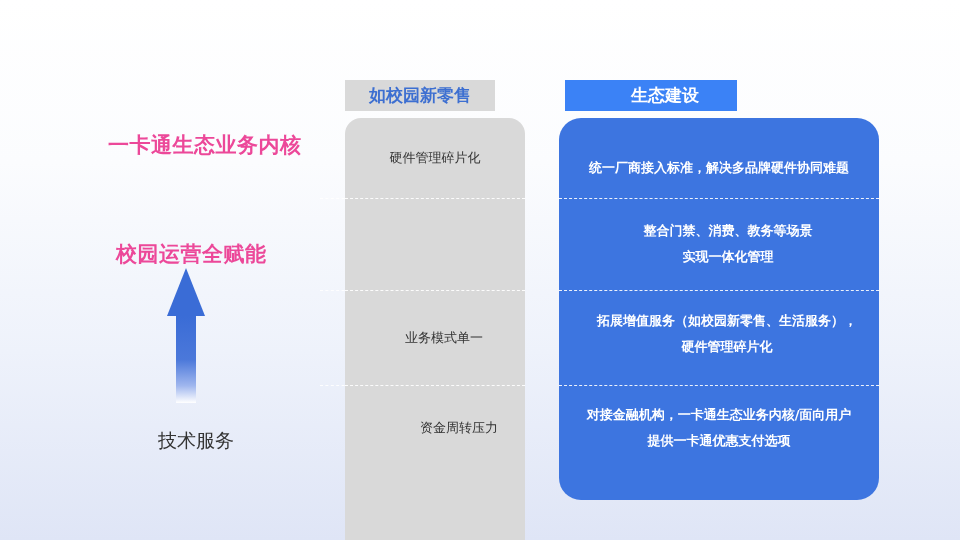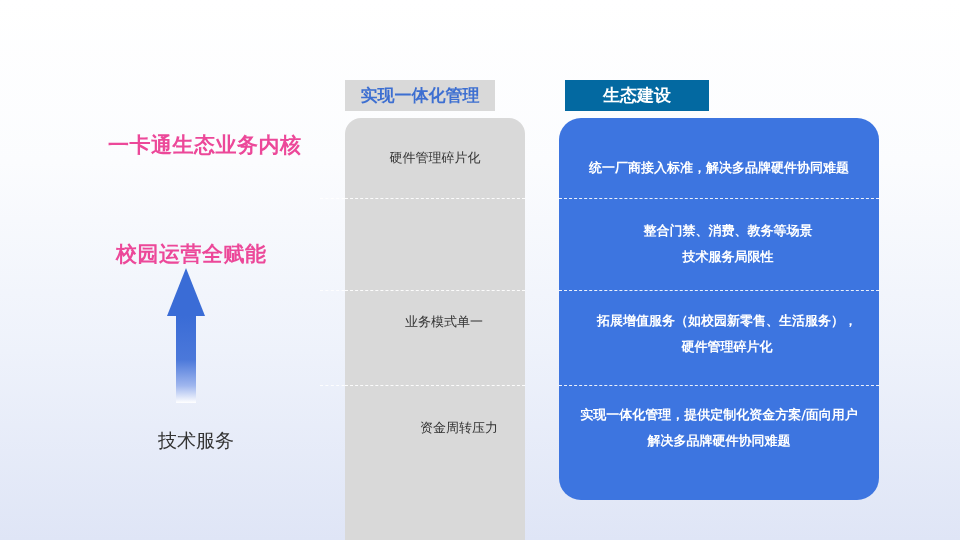--- a/index.html
+++ b/index.html
@@ -27,22 +27,22 @@
     width: 20px;
     background: linear-gradient(180deg, #3a6cd6 0%, #4b78da 50%, #9fb6ee 80%, #ffffff 100%);
   }
 
   
   .hdr-gray {
     background: #d9d9d9; color: #3d6fd1; font-weight: bold; font-size: 17px;
     display: flex; align-items: center; justify-content: center; white-space: nowrap;
   }
   .hdr-blue {
-    background: #0369a1; color: #ffffff; font-weight: bold; font-size: 17px;
-    display: flex; align-items: center; justify-content: center; white-space: nowrap;
+    background: #3b82f6; color: #ffffff; font-weight: bold; font-size: 17px;
+    display: flex; align-items: center; justify-content: center; white-space: nowrap; padding-left: 28px;
   }
 
   
   .card-gray {
     background: #d9d9d9; border-radius: 16px; overflow: hidden;
   }
   .card-blue {
     background: #3d75e0; border-radius: 26px; overflow: hidden;
   }
   .row {
@@ -66,59 +66,59 @@
 <div class="abs" style="left:167px; top:268px; width:38px; height:135px;">
   <div class="arrow-head"></div>
   <div class="arrow-shaft" style="margin-left:9px; height:87px;"></div>
 </div>
 <div class="abs left-sub" style="left:158px; top:428px;">技术服务</div>
 
 <div class="dash" style="left:320px; width:30px; top:198px; border-top-color: rgba(255,255,255,0.9);"></div>
 <div class="dash" style="left:320px; width:30px; top:290px;"></div>
 <div class="dash" style="left:320px; width:30px; top:385px;"></div>
 
-<div class="abs hdr-gray" style="left:345px; top:80px; width:150px; height:31px;">实现一体化管理</div>
+<div class="abs hdr-gray" style="left:345px; top:80px; width:150px; height:31px;">如校园新零售</div>
 
 <div class="abs card-gray" style="left:345px; top:118px; width:180px; height:458px;">
   <div class="row row-gray" style="top:0; height:80px;">
     <span>硬件管理碎片化</span>
   </div>
   <div class="dash" style="left:0; right:0; top:80px;"></div>
   <div class="dash" style="left:0; right:0; top:172px;"></div>
-  <div class="row row-gray" style="top:156px; height:95px;padding-left:18px;">
+  <div class="row row-gray" style="top:172px; height:95px;padding-left:18px;">
     <span>业务模式单一</span>
   </div>
   <div class="dash" style="left:0; right:0; top:267px;"></div>
   <div class="row row-gray" style="top:267px; height:85px;padding-left:48px;">
     <span>资金周转压力</span>
   </div>
 </div>
 
 <div class="abs hdr-blue" style="left:565px; top:80px; width:144px; height:31px;">生态建设</div>
 
 <div class="abs card-blue" style="left:559px; top:118px; width:320px; height:382px;border-radius:22px;">
   <div class="row row-blue" style="top:0; height:100px;">
     <div>
       <div>统一厂商接入标准，解决多品牌硬件协同难题</div>
     </div>
   </div>
   <div class="dash" style="left:0; right:0; top:80px;"></div>
   <div class="row row-blue" style="top:80px; height:92px;margin-left:18px;">
     <div>
       <div>整合门禁、消费、教务等场景</div>
-      <div>技术服务局限性</div>
+      <div>实现一体化管理</div>
     </div>
   </div>
   <div class="dash" style="left:0; right:0; top:172px;"></div>
   <div class="row row-blue" style="top:168px; height:95px;padding-left:16px;">
     <div>
       <div>拓展增值服务（如校园新零售、生活服务），</div>
       <div>硬件管理碎片化</div>
     </div>
   </div>
   <div class="dash" style="left:0; right:0; top:267px;"></div>
   <div class="row row-blue" style="top:267px; height:85px;">
     <div>
-      <div>实现一体化管理，提供定制化资金方案/面向用户</div>
-      <div>解决多品牌硬件协同难题</div>
+      <div>对接金融机构，一卡通生态业务内核/面向用户</div>
+      <div>提供一卡通优惠支付选项</div>
     </div>
   </div>
 </div>
 
 </body></html>

